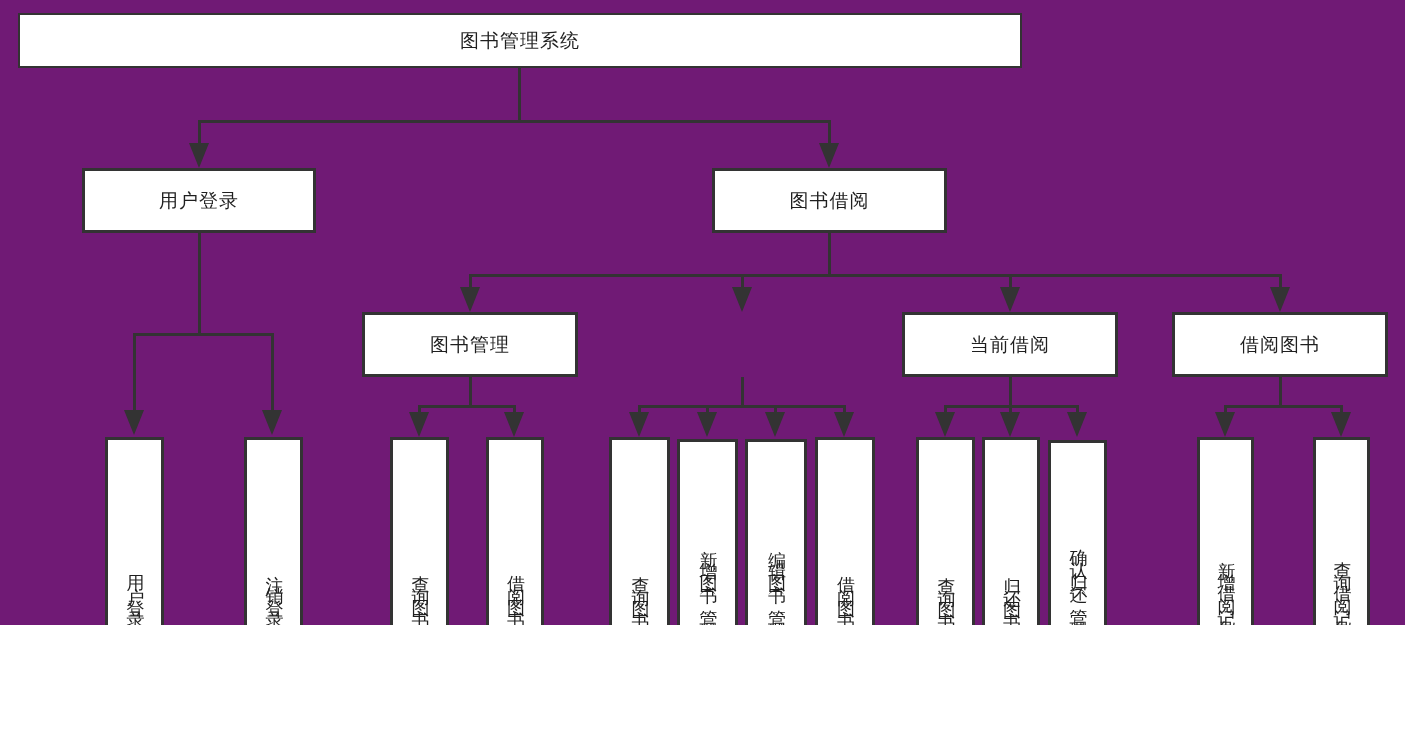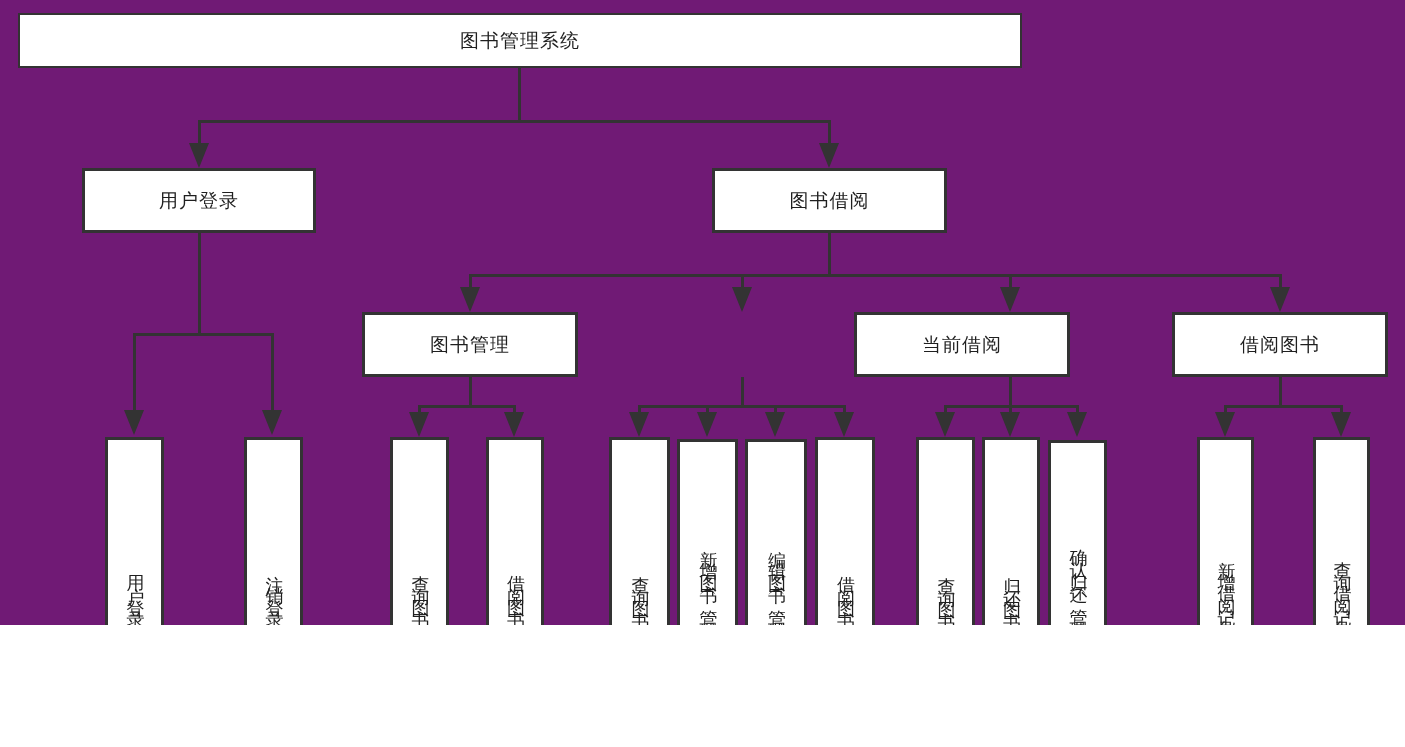--- a/index.html
+++ b/index.html
@@ -53,21 +53,21 @@
     color:#969696;
     letter-spacing:0.5px;
     z-index:5;
   }
   
   .b-root{left:18px;top:13px;width:1004px;height:55px;}
   .b-userlogin{left:82px;top:168px;width:234px;height:65px;}
   .b-bookmgmt{left:712px;top:168px;width:235px;height:65px;}
   .b-newrec{left:362px;top:312px;width:216px;height:65px;}
   .b-bookborrow{left:634px;top:312px;width:217px;height:65px;}
-  .b-curborrow{left:854px;top:312px;width:216px;height:65px;}
+  .b-curborrow{left:902px;top:312px;width:216px;height:65px;}
   .b-records{left:1172px;top:312px;width:216px;height:65px;}
   .v1{left:105px;top:437px;width:59px;height:296px;}
   .v2{left:244px;top:437px;width:59px;height:296px;}
   .v3{left:390px;top:437px;width:59px;height:296px;}
   .v4{left:486px;top:437px;width:58px;height:296px;}
   .v5{left:609px;top:437px;width:61px;height:298px;}
   .v6{left:677px;top:439px;width:61px;height:301px;}
   .v7{left:745px;top:439px;width:62px;height:301px;}
   .v8{left:815px;top:437px;width:60px;height:298px;}
   .v9{left:916px;top:437px;width:59px;height:299px;}

